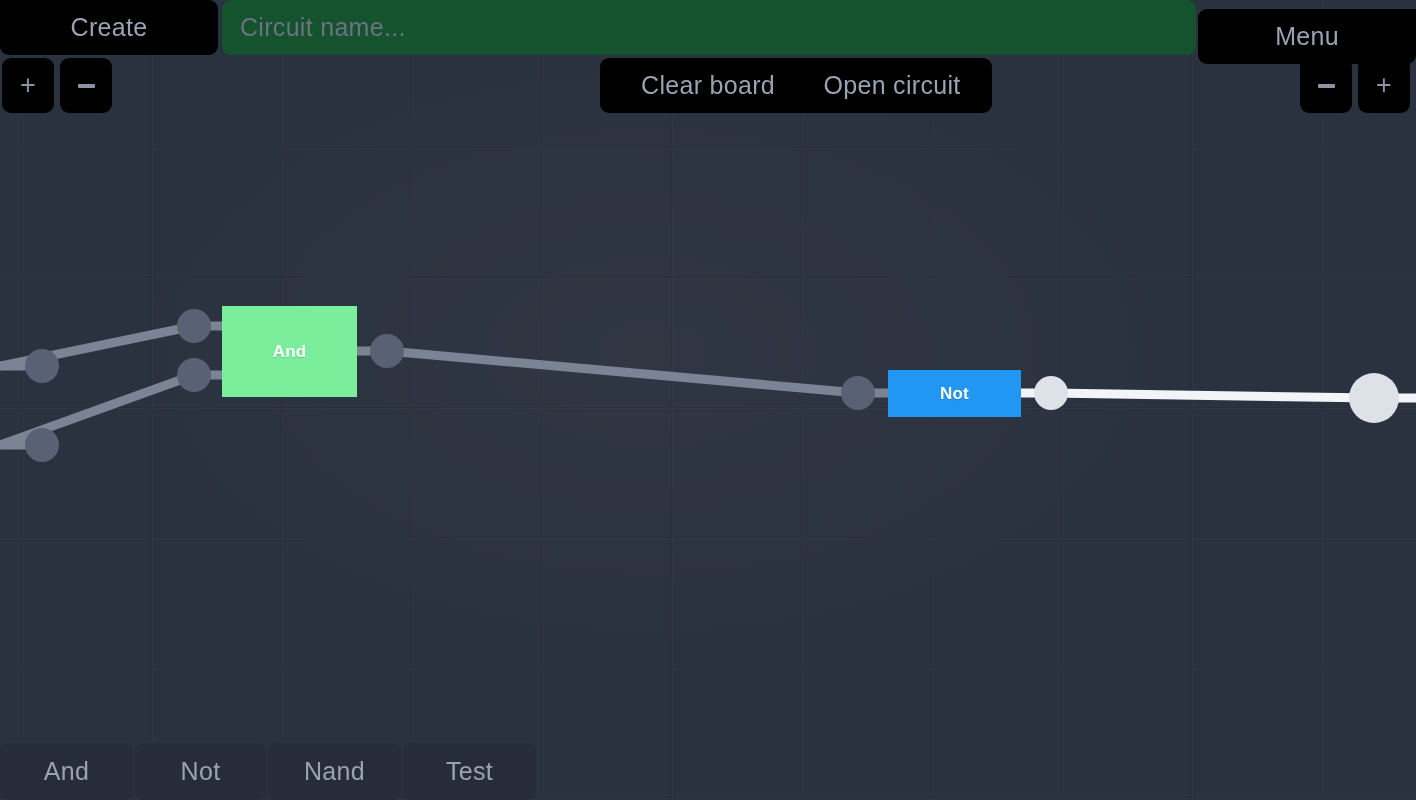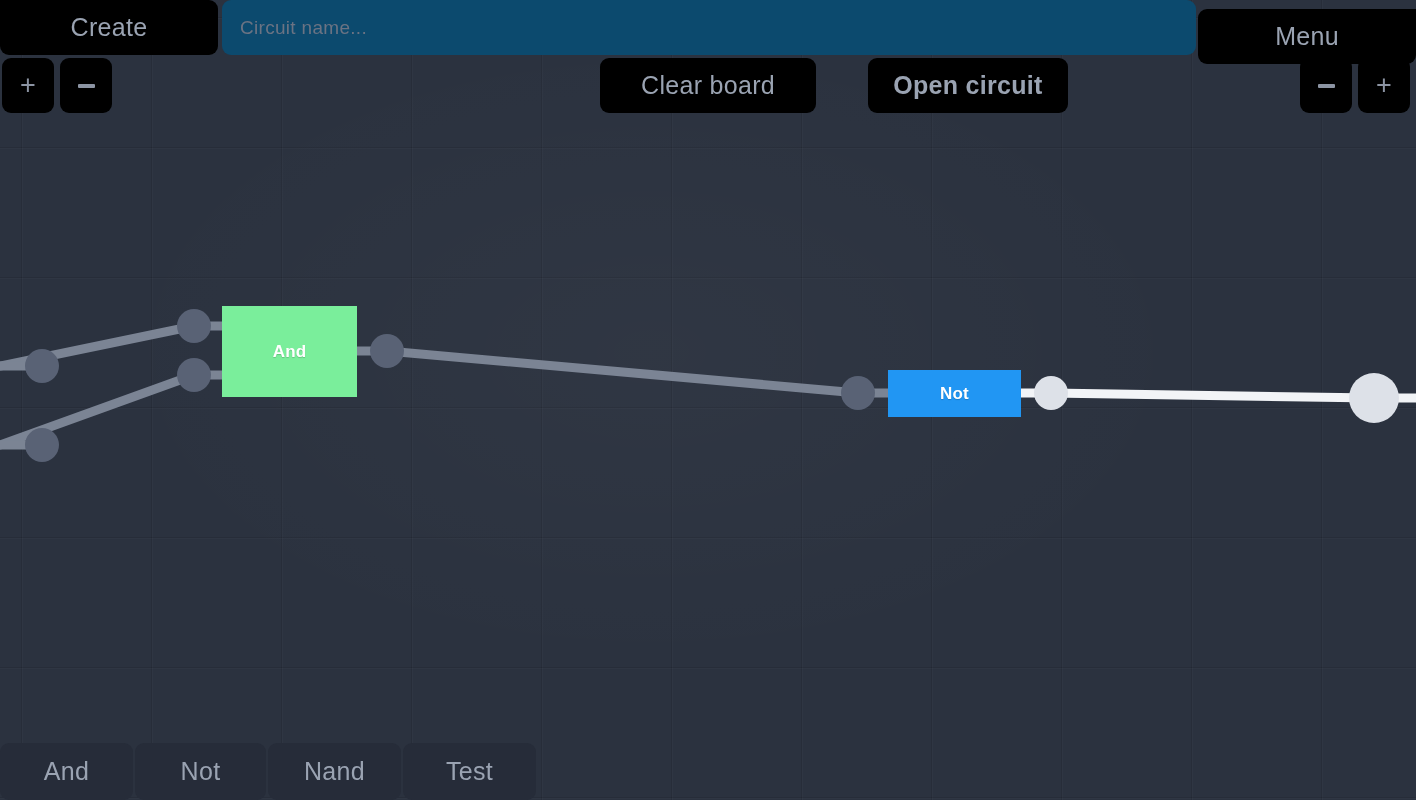--- a/index.html
+++ b/index.html
@@ -117,47 +117,47 @@
     border-top-right-radius: 9px;
     border-bottom-left-radius: 9px;
     border-bottom-right-radius: 9px;
   }
 
   #circuit-name-input {
     position: absolute;
     left: 222px; top: 0;
     width: 974px; height: 55px;
     box-sizing: border-box;
-    background: #0c4a6e;
+    background: #14532d;
     border: none;
     border-radius: 9px;
     outline: none;
     color: #b9c0cc;
     font-family: "Liberation Sans", sans-serif;
-    font-size: 19px;
+    font-size: 25px;
     font-weight: 300;
     padding: 9px 18px;
     letter-spacing: 0.3px;
   }
   #circuit-name-input::placeholder {
     color: #6b7383;
     font-weight: 300;
   }
 
   #btn-menu {
     left: 1198px; top: 9px; width: 218px; height: 55px;
     border-top-right-radius: 0;
   }
 
   #btn-zoom-in-left  { left: 2px;  top: 0; width: 52px; height: 55px; }
   #btn-zoom-out-left { left: 60px; top: 0; width: 52px; height: 55px; }
 
   #btn-delete-circuit { left: 398px; top: 0; width: 199px; height: 55px; }
   #btn-clear-board    { left: 600px; top: 0; width: 216px; height: 55px; }
-  #btn-open-circuit   { left: 868px; top: 0; width: 200px; height: 55px; font-weight: bold; }
+  #btn-open-circuit   { left: 792px; top: 0; width: 200px; height: 55px; }
 
   #btn-zoom-out-right { left: 1300px; top: 0; width: 52px; height: 55px; }
   #btn-zoom-in-right  { left: 1358px; top: 0; width: 52px; height: 55px; }
 
   .sym {
     font-size: 27px;
     font-weight: 400;
     line-height: 1;
     color: #8c94a3;
   }

